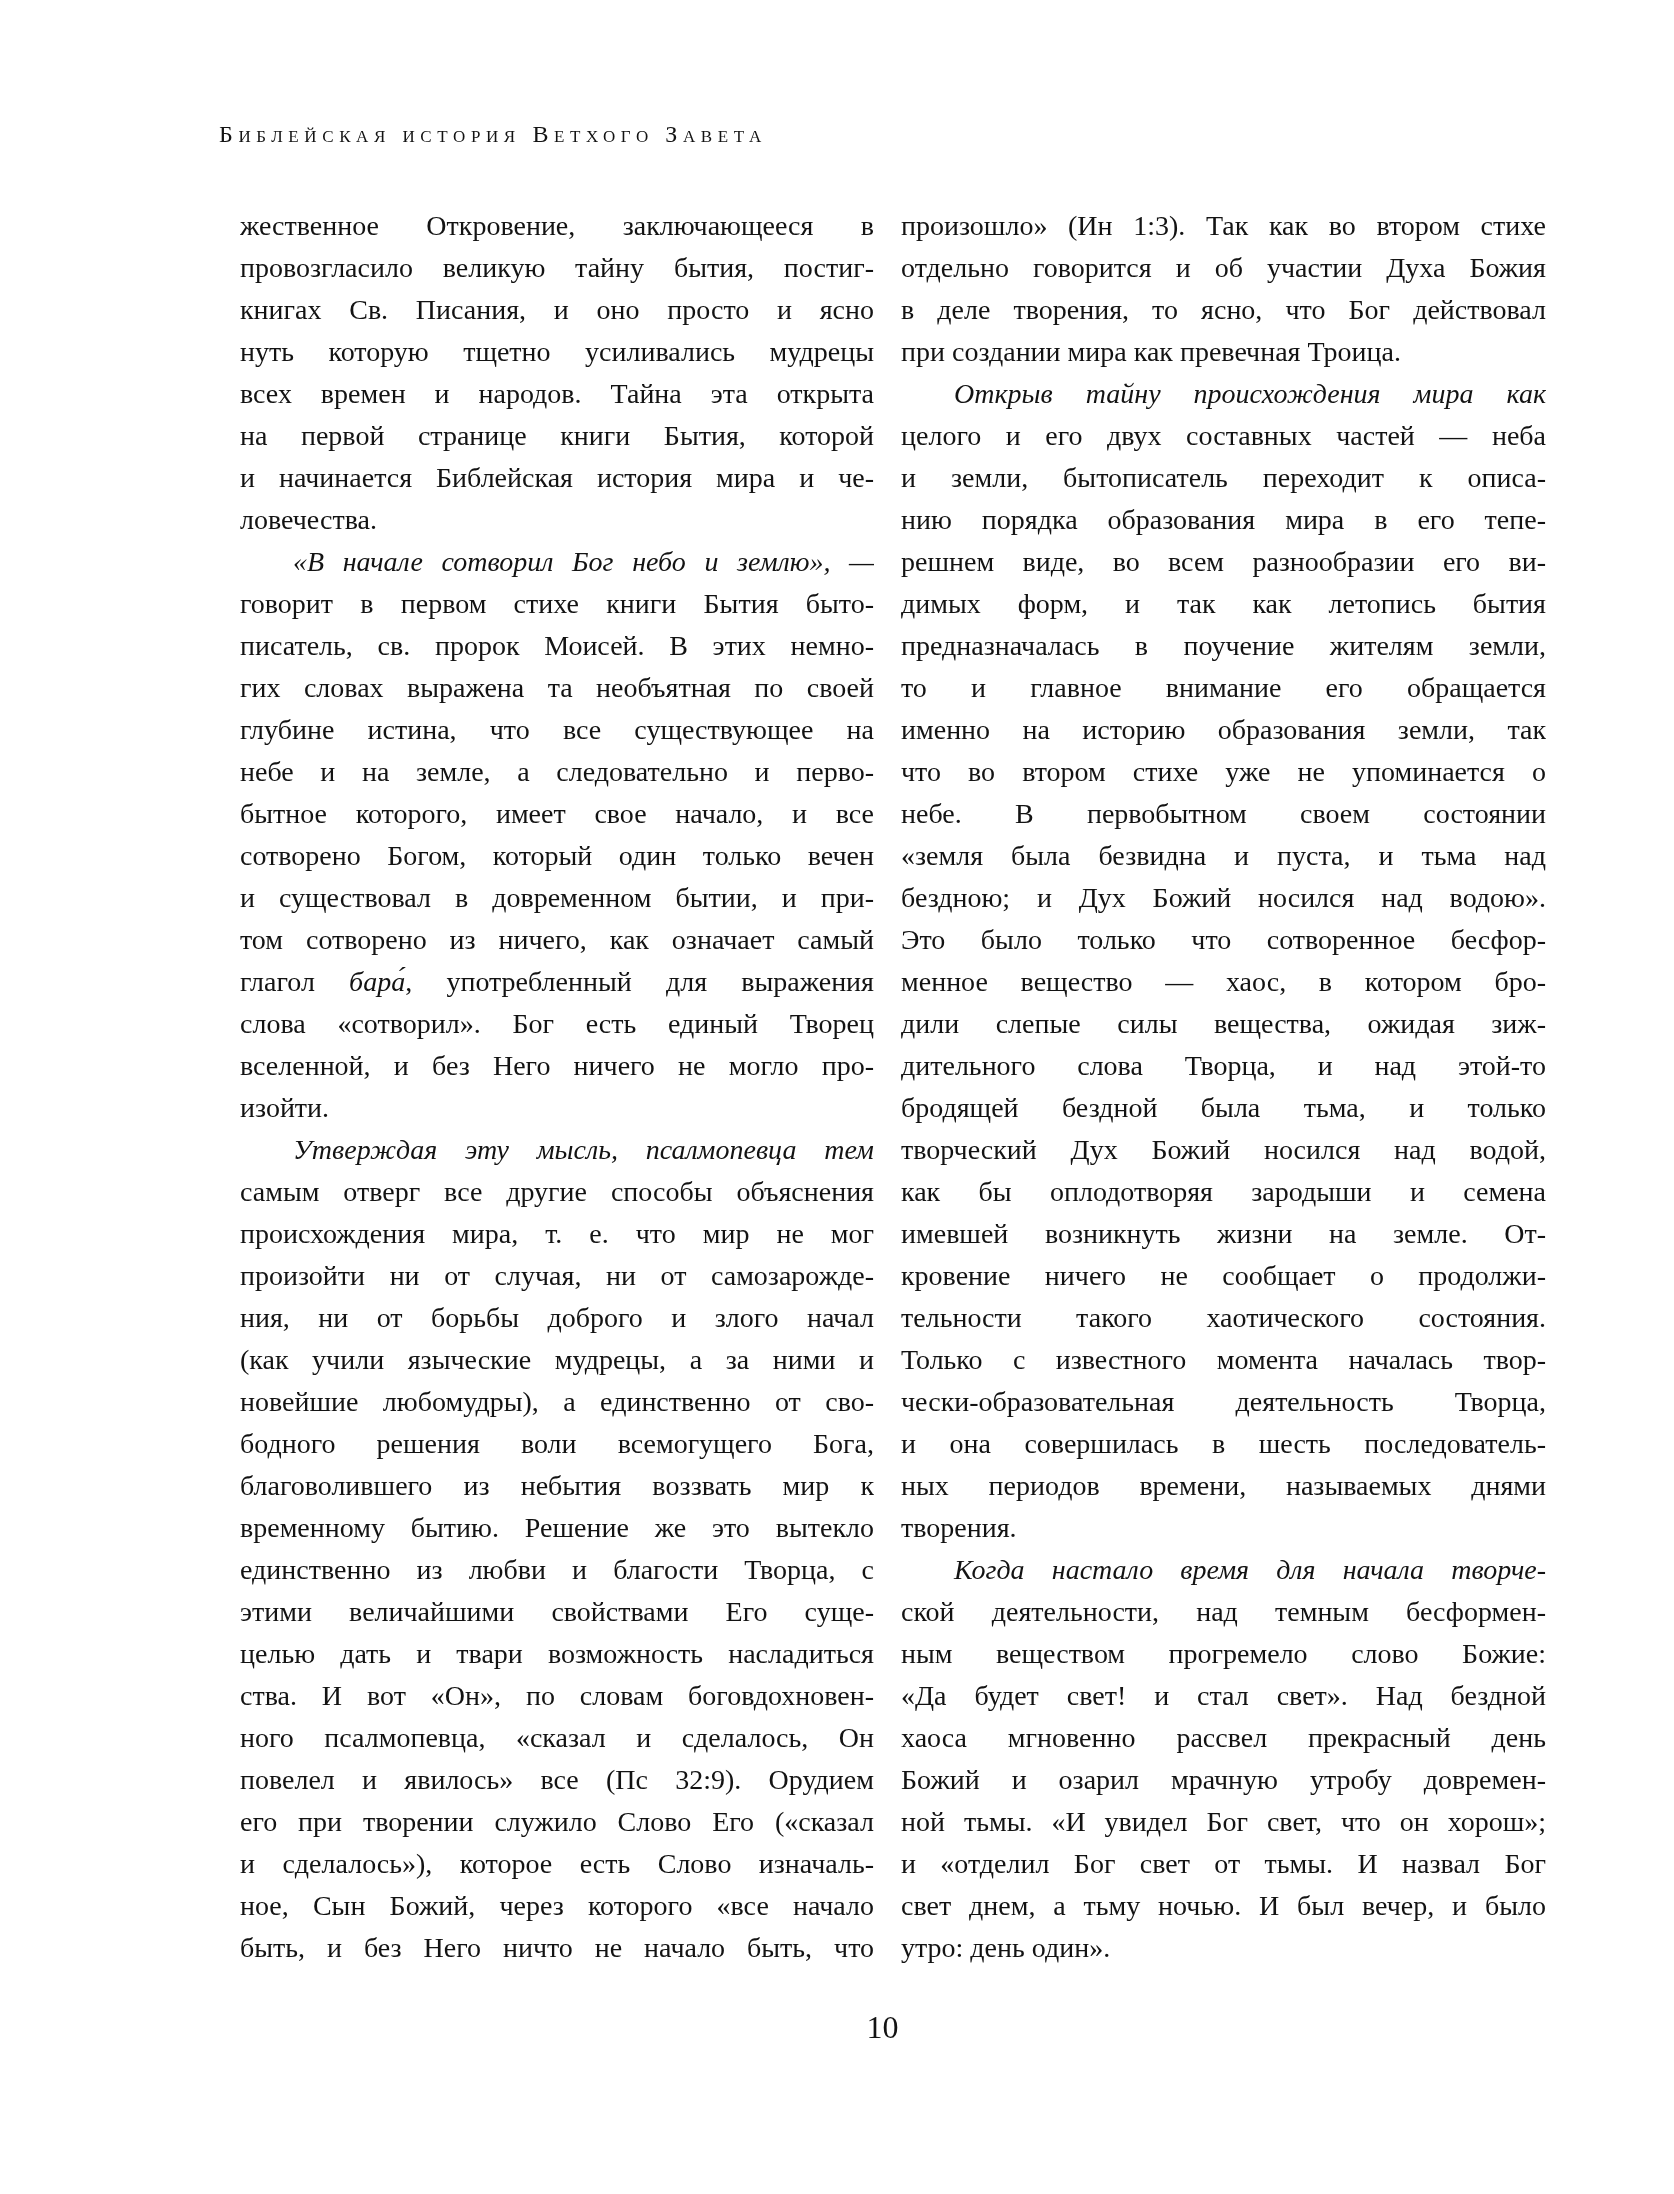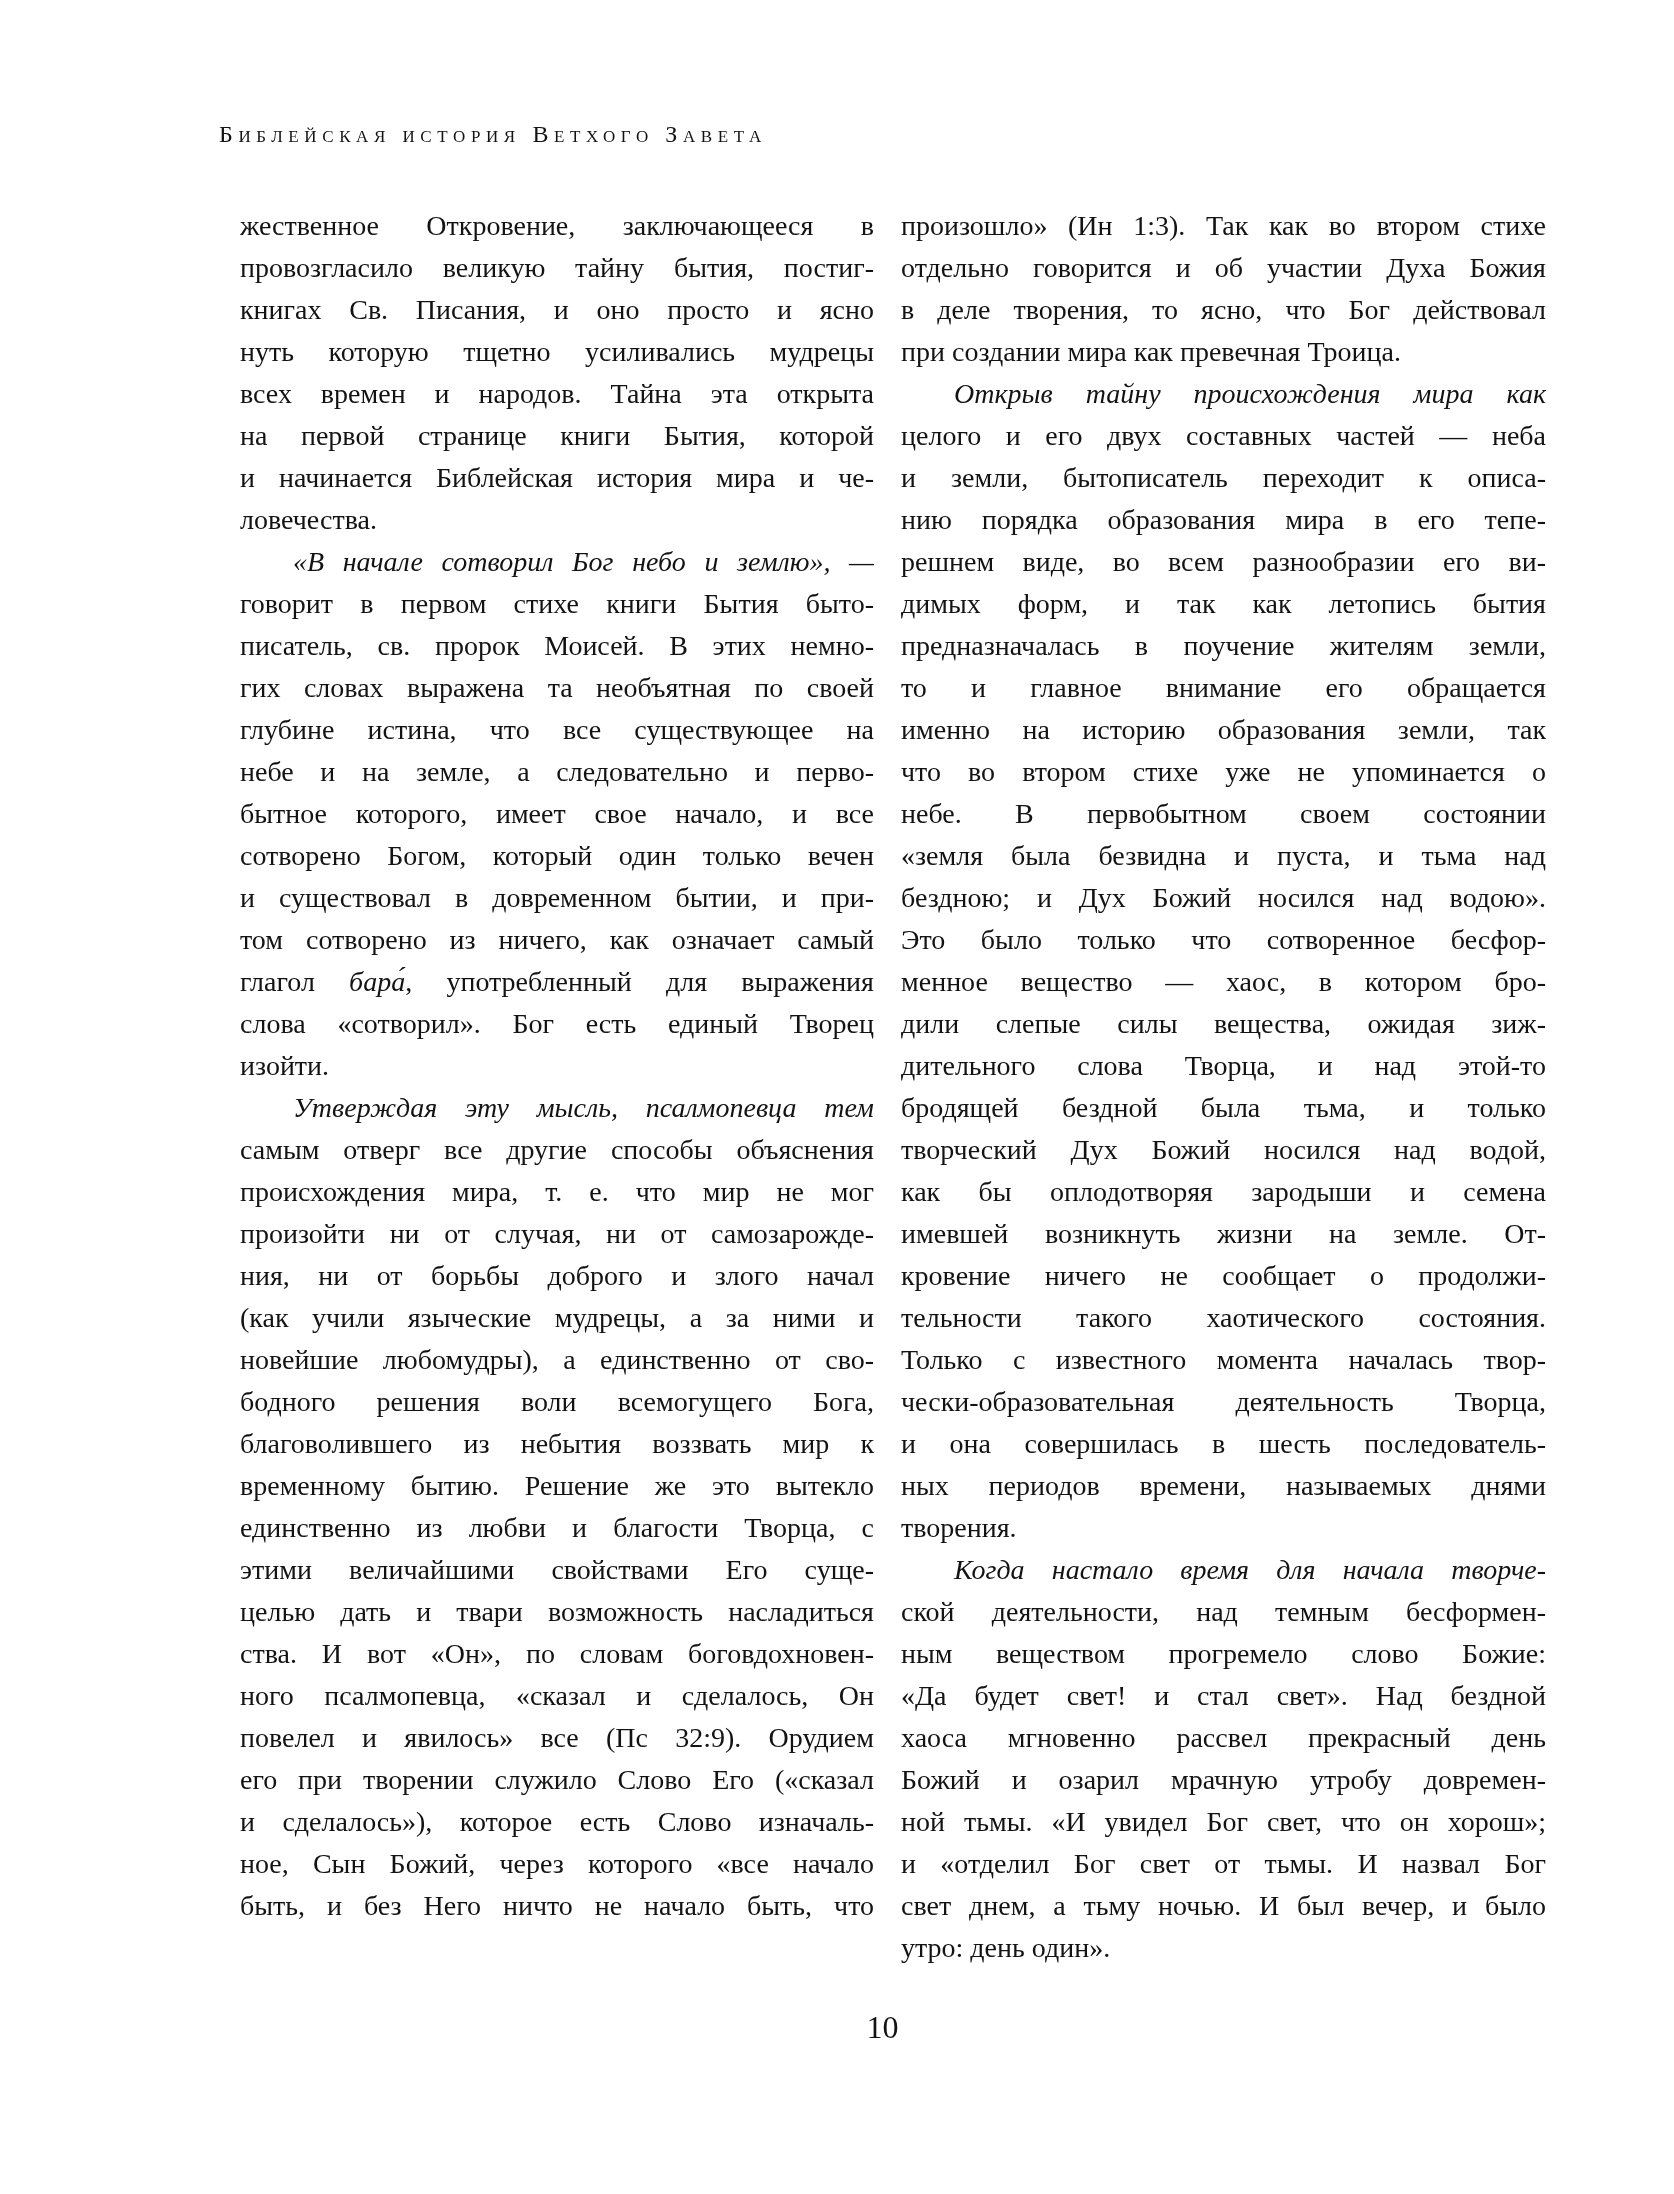--- a/index.html
+++ b/index.html
@@ -79,20 +79,21 @@
         <div class="ln">писатель, св. пророк Моисей. В этих немно-</div>
         <div class="ln">гих словах выражена та необъятная по своей</div>
         <div class="ln">глубине истина, что все существующее на</div>
         <div class="ln">небе и на земле, а следовательно и перво-</div>
         <div class="ln">бытное которого, имеет свое начало, и все</div>
         <div class="ln">сотворено Богом, который один только вечен</div>
         <div class="ln">и существовал в довременном бытии, и при-</div>
         <div class="ln">том сотворено из ничего, как означает самый</div>
         <div class="ln">глагол <i>бара́</i>, употребленный для выражения</div>
         <div class="ln">слова «сотворил». Бог есть единый Творец</div>
+        <div class="ln">вселенной, и без Него ничего не могло про-</div>
         <div class="ln endline">изойти.</div>
         <div class="ln indent">Утверждая эту мысль, псалмопевца тем</div>
         <div class="ln">самым отверг все другие способы объяснения</div>
         <div class="ln">происхождения мира, т. е. что мир не мог</div>
         <div class="ln">произойти ни от случая, ни от самозарожде-</div>
         <div class="ln">ния, ни от борьбы доброго и злого начал</div>
         <div class="ln">(как учили языческие мудрецы, а за ними и</div>
         <div class="ln">новейшие любомудры), а единственно от сво-</div>
         <div class="ln">бодного решения воли всемогущего Бога,</div>
         <div class="ln">благоволившего из небытия воззвать мир к</div>

